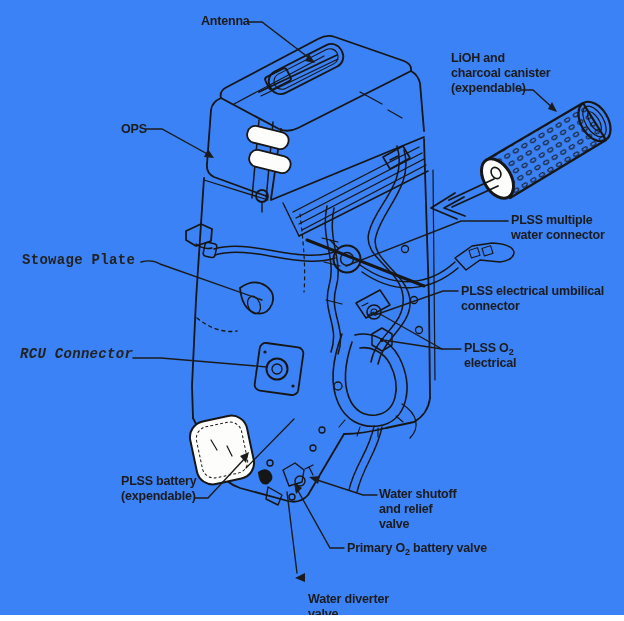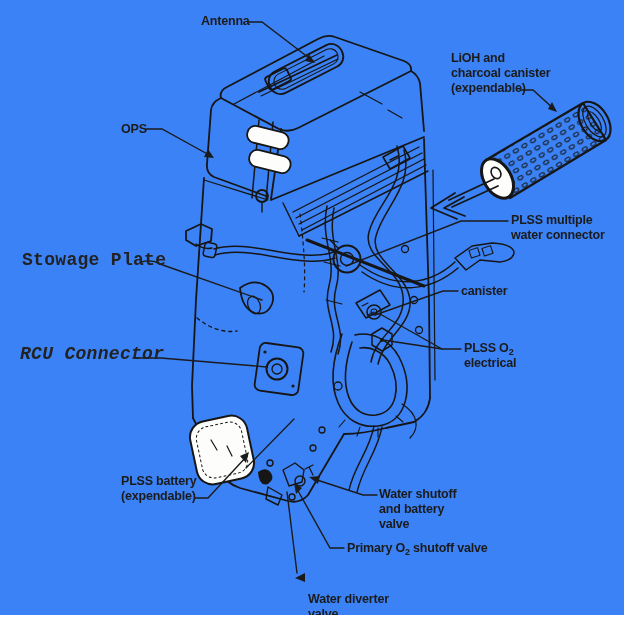--- a/index.html
+++ b/index.html
@@ -9,21 +9,21 @@
   }
   #artwork{position:absolute;left:0;top:0;}
   .lbl{
     position:absolute;color:#1b1b1b;font-size:12.5px;font-weight:600;
     line-height:15px;letter-spacing:-0.2px;white-space:nowrap;
   }
   .lbl .ln{display:block;}
   .lbl sub{font-size:9px;line-height:0;vertical-align:-3px;}
   .lbl-mono{
     font-family:"Liberation Mono","DejaVu Sans Mono",monospace;
-    font-size:18px;font-weight:600;letter-spacing:0.3px;color:#222;
+    font-size:14px;font-weight:600;letter-spacing:0.3px;color:#222;
   }
 </style>
 </head>
 <body>
 
 <div id="stage">
 
   <svg id="artwork" width="624" height="621" viewBox="0 0 624 621" xmlns="http://www.w3.org/2000/svg">
     <defs>
       <pattern id="perf" width="10" height="8.5" patternUnits="userSpaceOnUse" patternTransform="rotate(-31)">
@@ -248,45 +248,46 @@
     <span class="ln">charcoal canister</span>
     <span class="ln">(expendable)</span>
   </div>
 
   <div class="lbl" style="left:511px;top:213px;">
     <span class="ln">PLSS multiple</span>
     <span class="ln">water connector</span>
   </div>
 
   <div class="lbl" style="left:461px;top:284px;">
-    <span class="ln">canister</span>
+    <span class="ln">PLSS electrical umbilical</span>
+    <span class="ln">connector</span>
   </div>
 
   <div class="lbl" style="left:464px;top:341px;">
     <span class="ln"><span>PLSS O</span><sub>2</sub></span>
     <span class="ln">electrical</span>
   </div>
 
   <div class="lbl lbl-mono" style="left:22px;top:253px;">Stowage Plate</div>
 
   <div class="lbl lbl-mono" style="left:20px;top:347px;font-style:italic;">RCU Connector</div>
 
   <div class="lbl" style="left:121px;top:474px;">
     <span class="ln">PLSS battery</span>
     <span class="ln">(expendable)</span>
   </div>
 
   <div class="lbl" style="left:379px;top:487px;">
     <span class="ln">Water shutoff</span>
-    <span class="ln">and battery</span>
+    <span class="ln">and relief</span>
     <span class="ln">valve</span>
   </div>
 
   <div class="lbl" style="left:347px;top:541px;">
-    <span>Primary O</span><sub>2</sub><span> shutoff valve</span>
+    <span>Primary O</span><sub>2</sub><span> battery valve</span>
   </div>
 
   <div class="lbl" style="left:308px;top:592px;">
     <span class="ln">Water diverter</span>
     <span class="ln">valve</span>
   </div>
 
 </div>
 
 </body></html>

